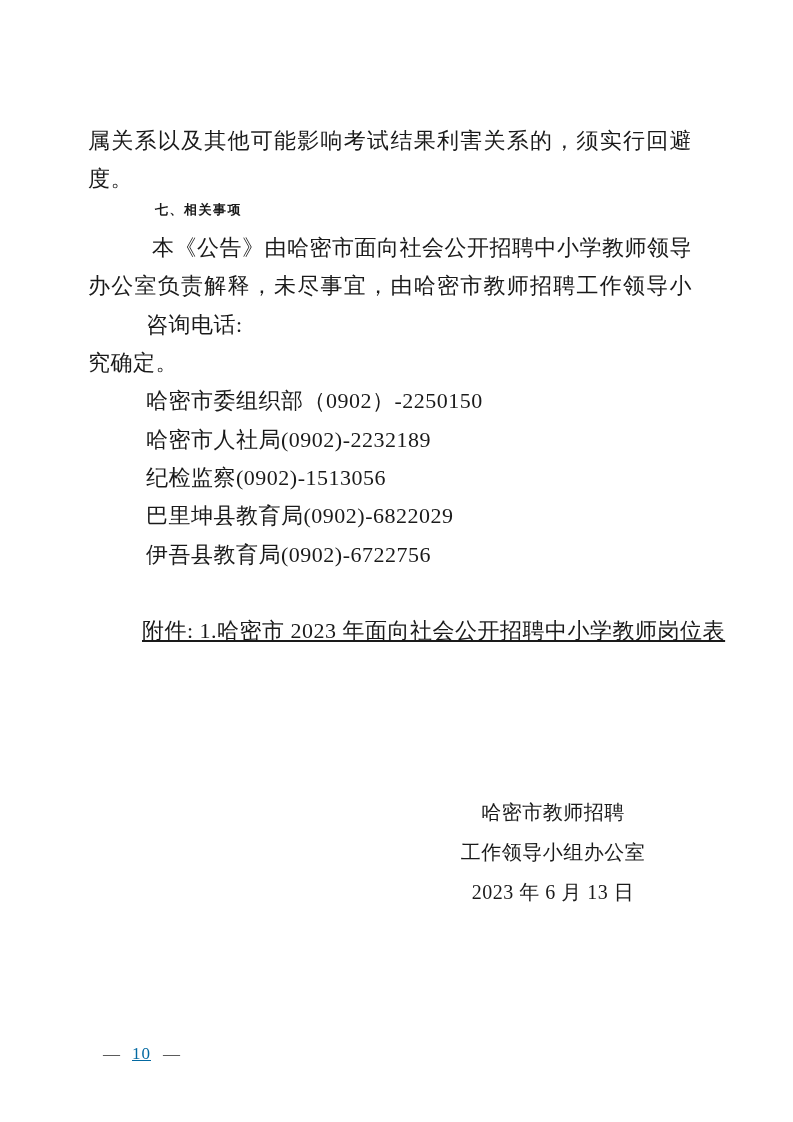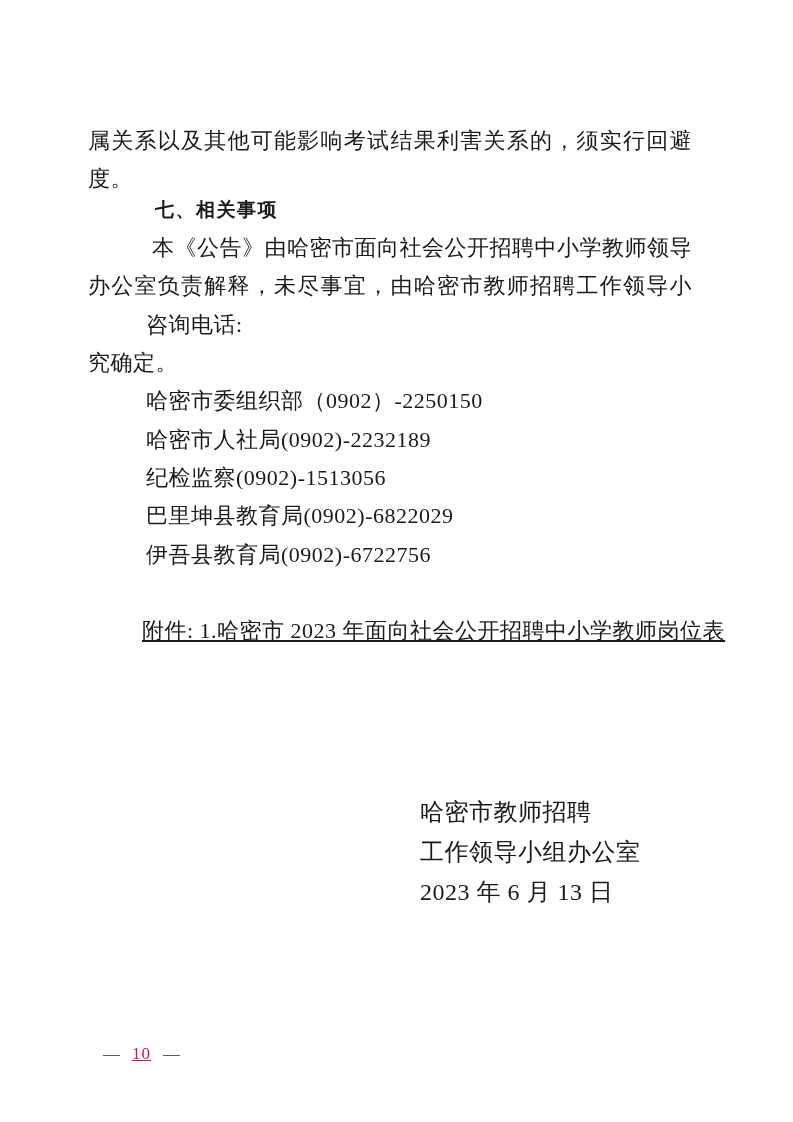--- a/index.html
+++ b/index.html
@@ -36,21 +36,21 @@
   .j-full {
     white-space: normal;
     text-align: justify;
     text-align-last: justify;
     overflow: hidden;
     max-height: 38.33px;
   }
   .heading {
     font-family: "Liberation Sans", "DejaVu Sans", sans-serif;
     font-weight: 700;
-    font-size: 19px;
+    font-size: 13px;
     padding-left: 67px;
     margin-top: -8px;
     letter-spacing: 1.5px;
   }
   .para-first {
     text-indent: 64px;
   }
   .pad-contact {
     padding-left: 58px;
   }
@@ -62,40 +62,40 @@
     padding-left: 100px;
   }
   .blank {
     height: 38.33px;
   }
   .signature {
     position: absolute;
     left: 420px;
     top: 792px;
     width: 266px;
-    text-align: left;
+    text-align: center;
     color: #1a1a1a;
-    font-size: 24px;
+    font-size: 20px;
     line-height: 40px;
     letter-spacing: 0.5px;
     white-space: nowrap;
   }
   .footer {
     position: absolute;
     left: 103px;
     top: 1044px;
     display: flex;
     align-items: center;
     gap: 12px;
     font-size: 17px;
     line-height: 20px;
     color: #3d3d3d;
   }
   .footer .page-num {
-    color: #be185d;
+    color: #0369a1;
     letter-spacing: 1px;
     text-decoration: underline;
   }
 </style>
 </head>
 <body>
 
 <div class="page">
 
   <div class="content">

